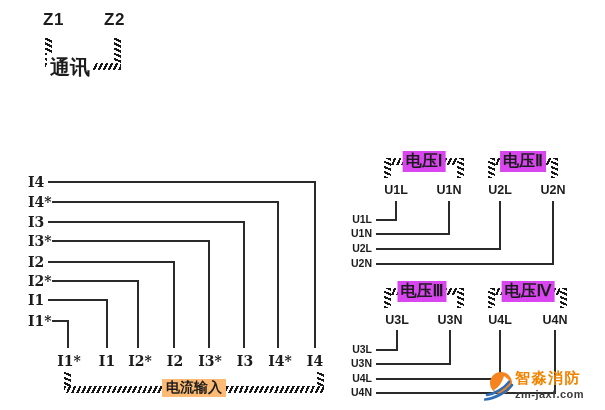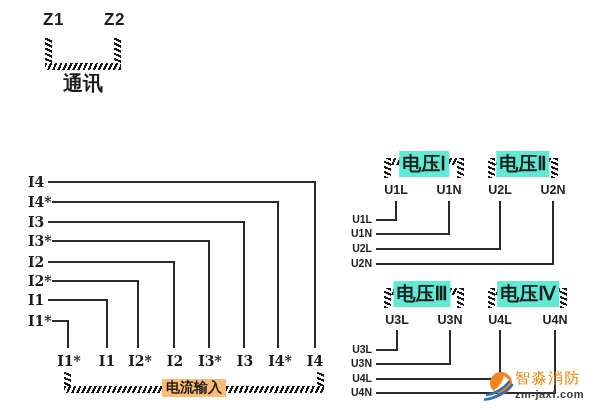--- a/index.html
+++ b/index.html
@@ -15,26 +15,26 @@
   .hatch-v{position:absolute;width:7px;z-index:2;
     background:repeating-linear-gradient(25deg,#161616 0 2.2px,#ffffff 2.2px 4.6px);}
   
   .z-label{font-size:17px;font-weight:bold;letter-spacing:0.5px;z-index:3;}
   .comm-label{font-size:20px;font-weight:bold;background:#ffffff;padding:0 3px;z-index:3;}
   .note{font-size:13.5px;font-family:"DejaVu Serif",serif;z-index:3;white-space:nowrap;}
   .note .b{font-weight:bold;}
   .i-label{font-family:"DejaVu Serif",serif;font-weight:bold;font-size:14px;line-height:16px;z-index:3;background:#fff;}
   .i-term{font-family:"DejaVu Serif",serif;font-weight:bold;font-size:14px;line-height:16px;z-index:3;transform:translateX(-50%);white-space:nowrap;}
   .bracket-label{font-size:14px;font-weight:bold;background:#fdba74;padding:0 4px;z-index:3;transform:translateX(-50%);white-space:nowrap;}
-  .v-group-label{font-size:19px;font-weight:bold;background:#5eead4;padding:0 3px;z-index:3;transform:translateX(-50%);white-space:nowrap;}
+  .v-group-label{font-size:16px;font-weight:bold;background:#d946ef;padding:0 3px;z-index:3;transform:translateX(-50%);white-space:nowrap;}
   .u-term{font-size:12.5px;font-weight:bold;line-height:14px;z-index:3;transform:translateX(-50%);white-space:nowrap;}
   .pin-label{font-size:10.5px;font-weight:bold;line-height:13px;width:32px;text-align:right;z-index:3;background:#fff;}
   
   .wm{z-index:5;}
-  .wm-brand{font-size:15px;font-weight:normal;color:#f08300;letter-spacing:1.5px;white-space:nowrap;}
+  .wm-brand{font-size:15px;font-weight:bold;color:#f08300;letter-spacing:1.5px;white-space:nowrap;}
   .wm-domain{font-size:11px;font-weight:bold;color:#3a3a3a;letter-spacing:0.5px;white-space:nowrap;}
 </style>
 </head>
 <body>
 
 <div class="canvas">
 
   <svg class="wires" width="605" height="410">
     <g fill="none" stroke="#2a2a2a" stroke-width="2">
 
@@ -57,21 +57,21 @@
       <path d="M500 330 L500 379 L376 379"></path>
       <path d="M555 330 L555 393 L376 393"></path>
     </g>
   </svg>
 
   <div class="abs z-label" style="left:43px;top:10px;">Z1</div>
   <div class="abs z-label" style="left:104px;top:10px;">Z2</div>
   <div class="hatch-v" style="left:45px;top:38px;height:32px;"></div>
   <div class="hatch-v" style="left:114px;top:38px;height:32px;"></div>
   <div class="hatch-h" style="left:45px;top:63px;width:76px;"></div>
-  <div class="abs comm-label" style="left:83px;top:54px;transform:translateX(-50%);margin-top:16px;">通讯</div>
+  <div class="abs comm-label" style="left:70px;top:54px;transform:translateX(-50%);">通讯</div>
 
 
   <div class="abs i-label" style="left:28px;top:174px;">I4</div>
   <div class="abs i-label" style="left:28px;top:194px;">I4*</div>
   <div class="abs i-label" style="left:28px;top:214px;">I3</div>
   <div class="abs i-label" style="left:28px;top:233px;">I3*</div>
   <div class="abs i-label" style="left:28px;top:254px;">I2</div>
   <div class="abs i-label" style="left:28px;top:273px;">I2*</div>
   <div class="abs i-label" style="left:28px;top:292px;">I1</div>
   <div class="abs i-label" style="left:28px;top:313px;">I1*</div>

